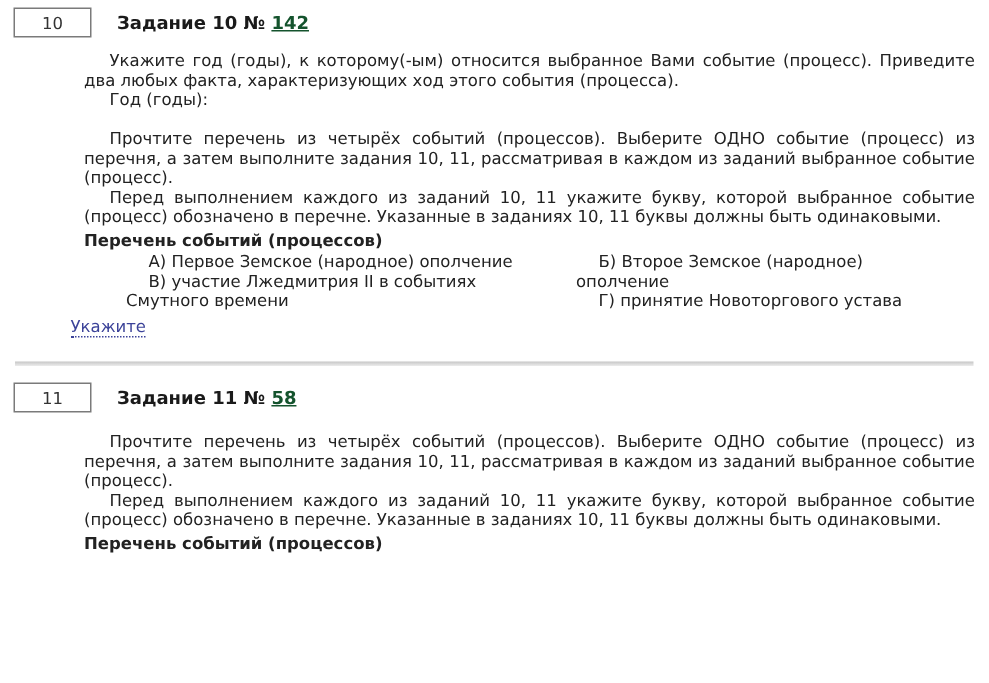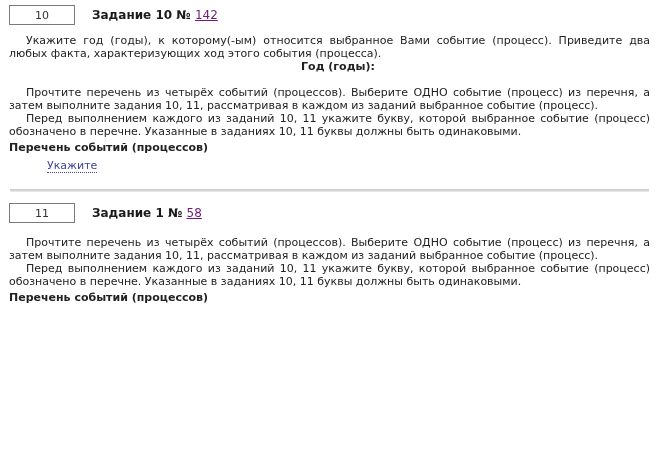--- a/index.html
+++ b/index.html
@@ -19,50 +19,51 @@
   .page { padding: 5px 9px 0 9px; }
 
   
   .task-head {
     display: flex;
     align-items: center;
     margin-bottom: 9px;
   }
   .num-box {
     box-sizing: border-box;
-    width: 66px;
+    width: 52px;
     height: 20px;
     border: 1px solid #7a7a7a;
     display: flex;
     align-items: center;
     justify-content: center;
     font-size: 11px;
     color: #333333;
     flex: 0 0 auto;
   }
   .task-title {
     margin-left: 17px;
     font-weight: bold;
     font-size: 12px;
     color: #1a1a1a;
     white-space: nowrap;
   }
   .id-link {
-    color: #701a75;
+    color: #14532d;
     text-decoration: underline;
-    font-weight: normal;
+    font-weight: bold;
     cursor: pointer;
   }
 
   
   .task-body {
+    margin-left: 47px;
     text-align: justify;
   }
   .para { margin: 0; text-indent: 17px; }
-  .para.plainline { text-align: center; font-weight: bold; }
+  .para.plainline { text-align: left; }
   .para.gap-top { margin-top: 13px; }
 
   
   .events { margin-top: 3px; }
   .events-header {
     font-weight: bold;
     text-align: left;
     margin: 0 0 1px 0;
   }
   .events-cols {
@@ -118,34 +119,44 @@
     </div>
 
     <div class="task-body">
       <p class="para">Укажите год (годы), к которому(-ым) относится выбранное Вами событие (процесс). Приведите два любых факта, характеризующих ход этого события (процесса).</p>
       <p class="para plainline">Год (годы):</p>
       <p class="para gap-top">Прочтите перечень из четырёх событий (процессов). Выберите ОДНО событие (процесс) из перечня, а затем выполните задания 10, 11, рассматривая в каждом из заданий выбранное событие (процесс).</p>
       <p class="para">Перед выполнением каждого из заданий 10, 11 укажите букву, которой выбранное событие (процесс) обозначено в перечне. Указанные в заданиях 10, 11 буквы должны быть одинаковыми.</p>
 
       <div class="events t10">
         <div class="events-header">Перечень событий (процессов)</div>
+        <div class="events-cols">
+          <div class="col-left">
+            <p class="item">А) Первое Земское (народное) ополчение</p>
+            <p class="item">В) участие Лжедмитрия II в событиях Смутного времени</p>
+          </div>
+          <div class="col-right">
+            <p class="item">Б) Второе Земское (народное) ополчение</p>
+            <p class="item">Г) принятие Новоторгового устава</p>
+          </div>
+        </div>
       </div>
     </div>
 
     <a href="#" class="hide-link">Укажите</a>
 
   </section>
 
   <hr class="divider">
 
   <section class="task">
     <div class="task-head">
       <div class="num-box">11</div>
       <div class="task-title">
-        <span>Задание 1 №</span>
+        <span>Задание 11 №</span>
         <a href="#" class="id-link">58</a>
       </div>
     </div>
 
     <div class="task-body">
       <p class="para gap-top">Прочтите перечень из четырёх событий (процессов). Выберите ОДНО событие (процесс) из перечня, а затем выполните задания 10, 11, рассматривая в каждом из заданий выбранное событие (процесс).</p>
       <p class="para">Перед выполнением каждого из заданий 10, 11 укажите букву, которой выбранное событие (процесс) обозначено в перечне. Указанные в заданиях 10, 11 буквы должны быть одинаковыми.</p>
 
       <div class="events t11">
         <div class="events-header">Перечень событий (процессов)</div>

